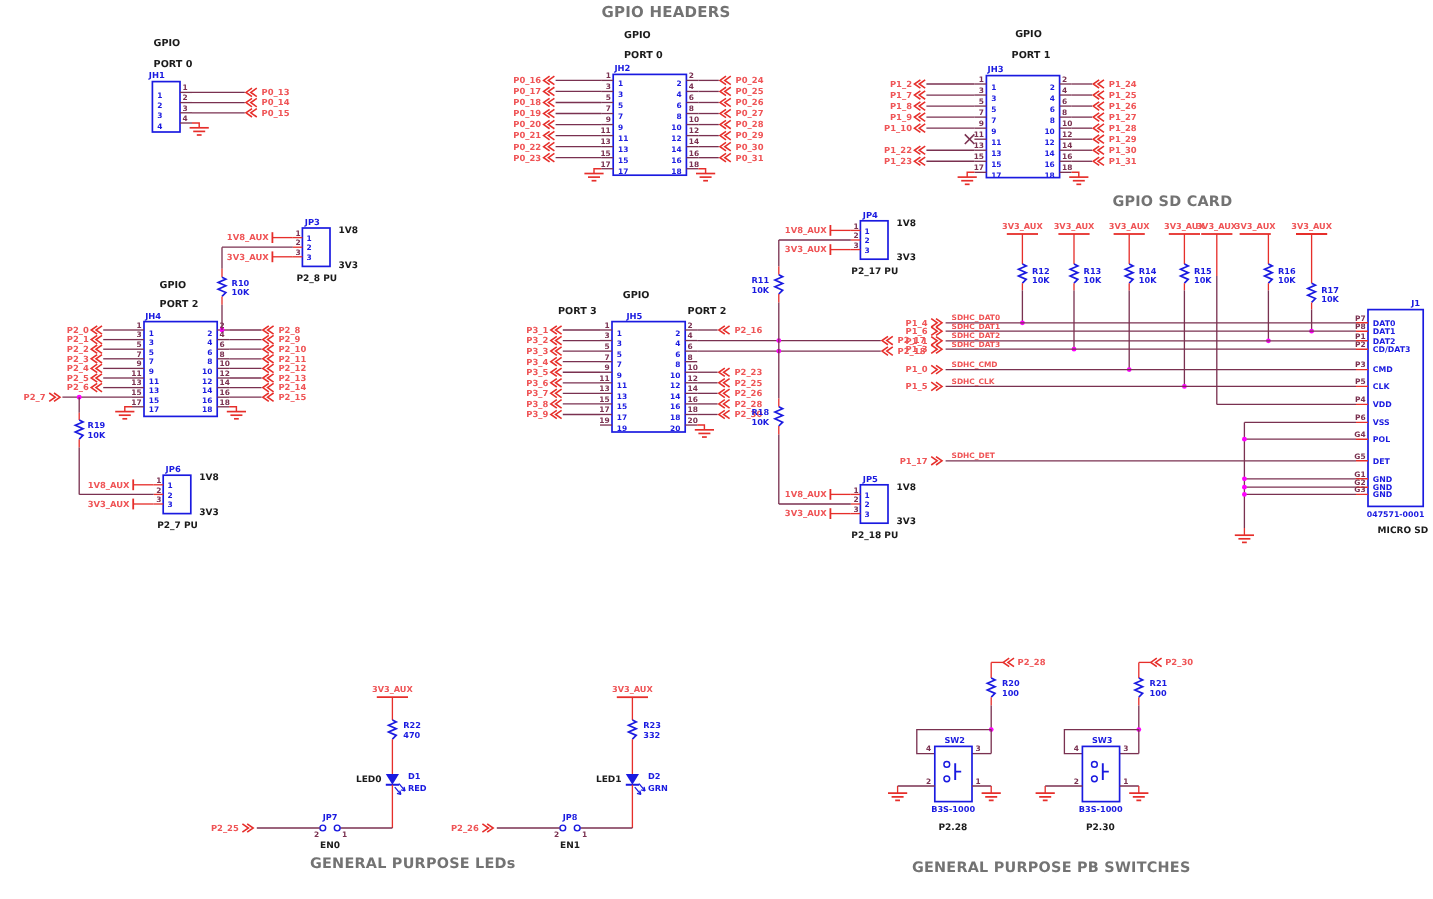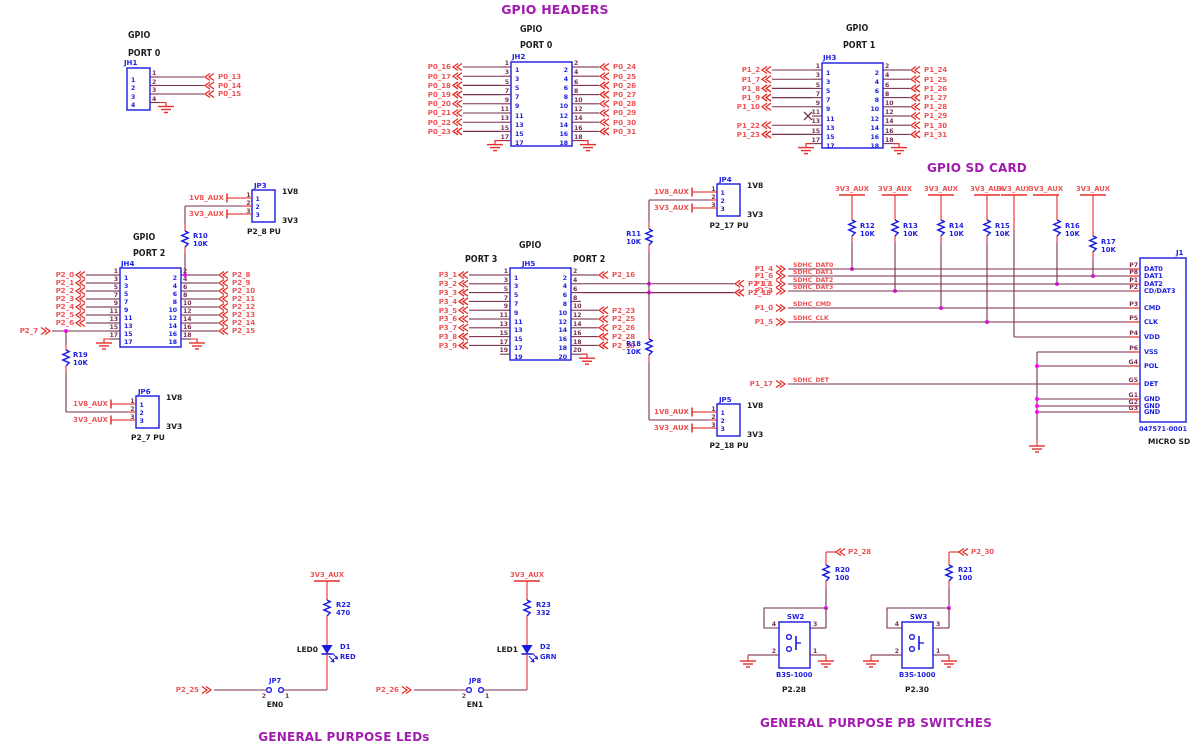--- a/index.html
+++ b/index.html
@@ -1,28 +1,28 @@
 <!DOCTYPE html>
 <html><head>
 <meta charset="utf-8">
 <style>
   html,body{margin:0;padding:0;background:#ffffff;}
   #stage{position:relative;width:1194px;height:749px;background:#ffffff;overflow:hidden;
          font-family:"DejaVu Sans","Liberation Sans",sans-serif;}
-  .ttl{position:absolute;text-align:center;font-size:12px;font-weight:bold;color:#a21caf;
+  .ttl{position:absolute;text-align:center;font-size:12px;font-weight:bold;color:#737373;
        letter-spacing:.2px;white-space:nowrap;}
   svg text{font-family:"DejaVu Sans","Liberation Sans",sans-serif;}
 </style>
 </head>
 <body>
 
 <div id="stage">
   <div class="ttl" style="left:465px;top:2px;width:180px;font-size:12.5px;">GPIO HEADERS</div>
   <div class="ttl" style="left:897px;top:161px;width:160px;">GPIO SD CARD</div>
-  <div class="ttl" style="left:214px;top:730px;width:260px;">GENERAL PURPOSE LEDs</div>
+  <div class="ttl" style="left:214px;top:712px;width:260px;">GENERAL PURPOSE LEDs</div>
   <div class="ttl" style="left:736px;top:716px;width:280px;">GENERAL PURPOSE PB SWITCHES</div>
   <svg id="schem" width="1194" height="749" viewBox="0 0 1194 749">
       <rect x="127" y="68" width="23" height="42" fill="none" stroke="#1a1ae0" stroke-width="1.4"></rect>
       <text x="124" y="65" fill="#1a1ae0" font-size="7" font-weight="700" text-anchor="start">JH1</text>
       <text x="128" y="38" fill="#1b1b1b" font-size="8" font-weight="700" text-anchor="start">GPIO</text>
       <text x="128" y="56" fill="#1b1b1b" font-size="8" font-weight="700" text-anchor="start">PORT 0</text>
       <line x1="150" y1="77" x2="160" y2="77" stroke="#7a3150" stroke-width="1.1"></line>
       <text x="152" y="75.2" fill="#7a3150" font-size="6.2" font-weight="700" text-anchor="start">1</text>
       <text x="131" y="81.6" fill="#1a1ae0" font-size="6.2" font-weight="700" text-anchor="start">1</text>
       <line x1="160" y1="77" x2="204" y2="77" stroke="#7a3150" stroke-width="1.1"></line>

